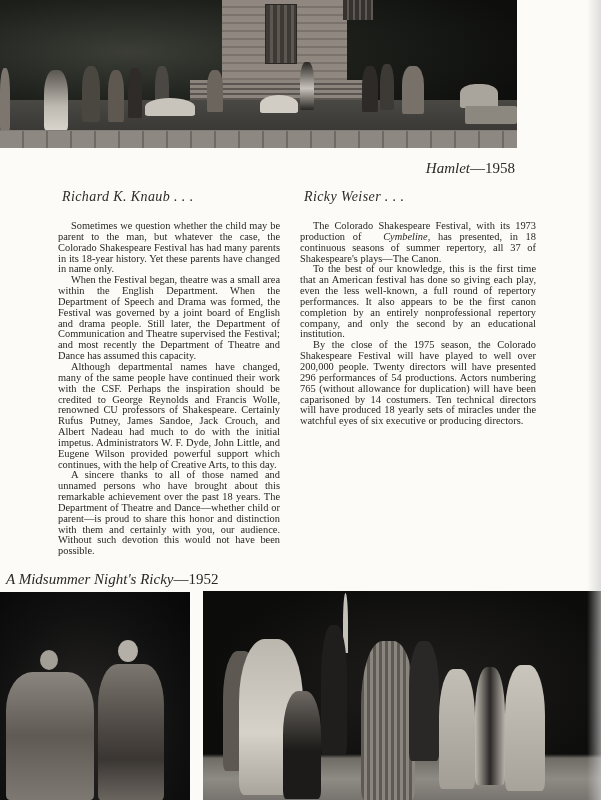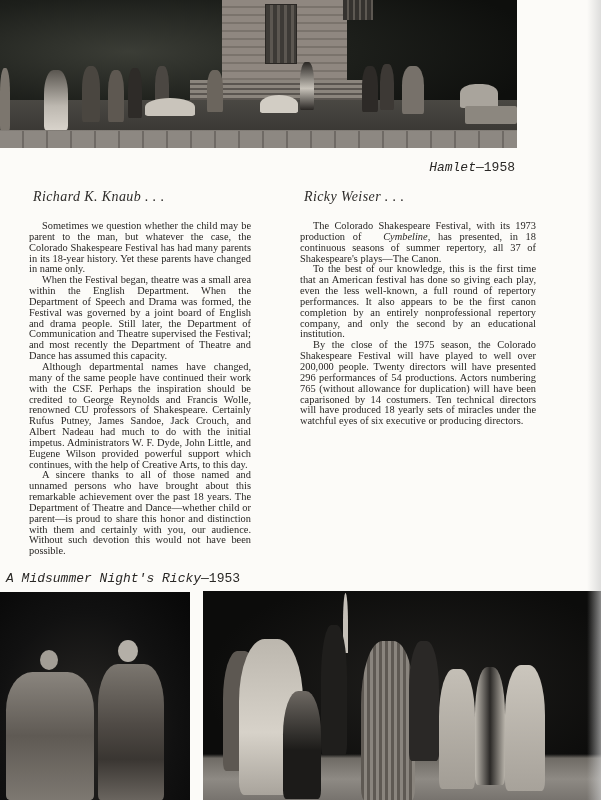--- a/index.html
+++ b/index.html
@@ -53,29 +53,29 @@
     background: radial-gradient(ellipse at 45% 65%, #2b2926 0%, #111 60%, #070707 100%);
   }
   .photo-bottom-right {
     left: 203px; top: 591px; width: 398px; height: 209px;
     background:
       linear-gradient(to bottom, rgba(0,0,0,0) 0%, rgba(0,0,0,0) 78%, #6f6b65 80%, #8e8a84 90%, #77736e 100%),
       radial-gradient(ellipse at 55% 45%, #1f1e1c 0%, #0c0c0b 70%);
   }
   
   .caption {
-    position: absolute; font-style: italic; font-size: 13px; color: #2a2826; white-space: nowrap; font-family: Liberation Mono, monospace;
+    position: absolute; font-style: italic; font-size: 15px; color: #2a2826; white-space: nowrap;
   }
   .caption .year { font-style: normal; }
   .caption-hamlet { right: 86px; top: 160px; }
   .caption-midsummer { left: 6px; top: 571px; }
   .caption-antony { right: 53px; top: 599px; }
   
   .column { position: absolute; top: 189px; }
-  .column-left { left: 29px; width: 222px; }
+  .column-left { left: 58px; width: 222px; }
   .column-right { left: 300px; width: 236px; }
   .byline {
     font-style: italic; font-size: 14px; letter-spacing: 0.4px; margin: 0 0 16px 0; color: #2d2b29;
     white-space: nowrap;
   }
   .column-left .byline { margin-left: 4px; }
   .column-right .byline { margin-left: 4px; }
   .body-text p {
     margin: 0; font-size: 10.4px; line-height: 10.85px; text-align: justify; text-indent: 13px;
     color: #282624;
@@ -126,21 +126,21 @@
 <div class="column column-right">
   <div class="byline">Ricky Weiser . . .</div>
   <div class="body-text">
     <p><span>The Colorado Shakespeare Festival, with its 1973 production of </span><em>Cymbeline</em><span>, has presented, in 18 continuous seasons of summer repertory, all 37 of Shakespeare's plays—The Canon.</span></p>
     <p>To the best of our knowledge, this is the first time that an American festival has done so giving each play, even the less well-known, a full round of repertory performances. It also appears to be the first canon completion by an entirely nonprofessional repertory company, and only the second by an educational institution.</p>
     <p>By the close of the 1975 season, the Colorado Shakespeare Festival will have played to well over 200,000 people. Twenty directors will have presented 296 performances of 54 productions. Actors numbering 765 (without allowance for duplication) will have been caparisoned by 14 costumers. Ten technical directors will have produced 18 yearly sets of miracles under the watchful eyes of six executive or producing directors.</p>
   </div>
 </div>
 
 <div class="caption caption-midsummer">
-  <span>A Midsummer Night's Ricky</span><span class="year">—</span><span class="year">1953</span>
+  <span>A Midsummer Night's Ricky</span><span class="year">—</span><span class="year">1952</span>
 </div>
 <div class="caption caption-antony">
   <span>Antony and Cleopatra</span><span class="year">—</span><span class="year">1960</span>
 </div>
 
 <div class="photo photo-bottom-left" title="A Midsummer Night's Dream 1959 costumed couple photo">
   <div class="figure" style="left:40px;top:58px;width:18px;height:20px;background:#a39e96;border-radius:50%;"></div>
   <div class="figure" style="left:6px;top:80px;width:88px;height:128px;background:linear-gradient(#8a857e,#5f5a54 50%,#7d7871);border-radius:30% 30% 4% 4%;"></div>
   <div class="figure" style="left:118px;top:48px;width:20px;height:22px;background:#b4afa7;border-radius:50%;"></div>
   <div class="figure" style="left:98px;top:72px;width:66px;height:136px;background:linear-gradient(#7b766f,#4f4a45 45%,#3a3632 70%,#6a655f);border-radius:30% 30% 4% 4%;"></div>

